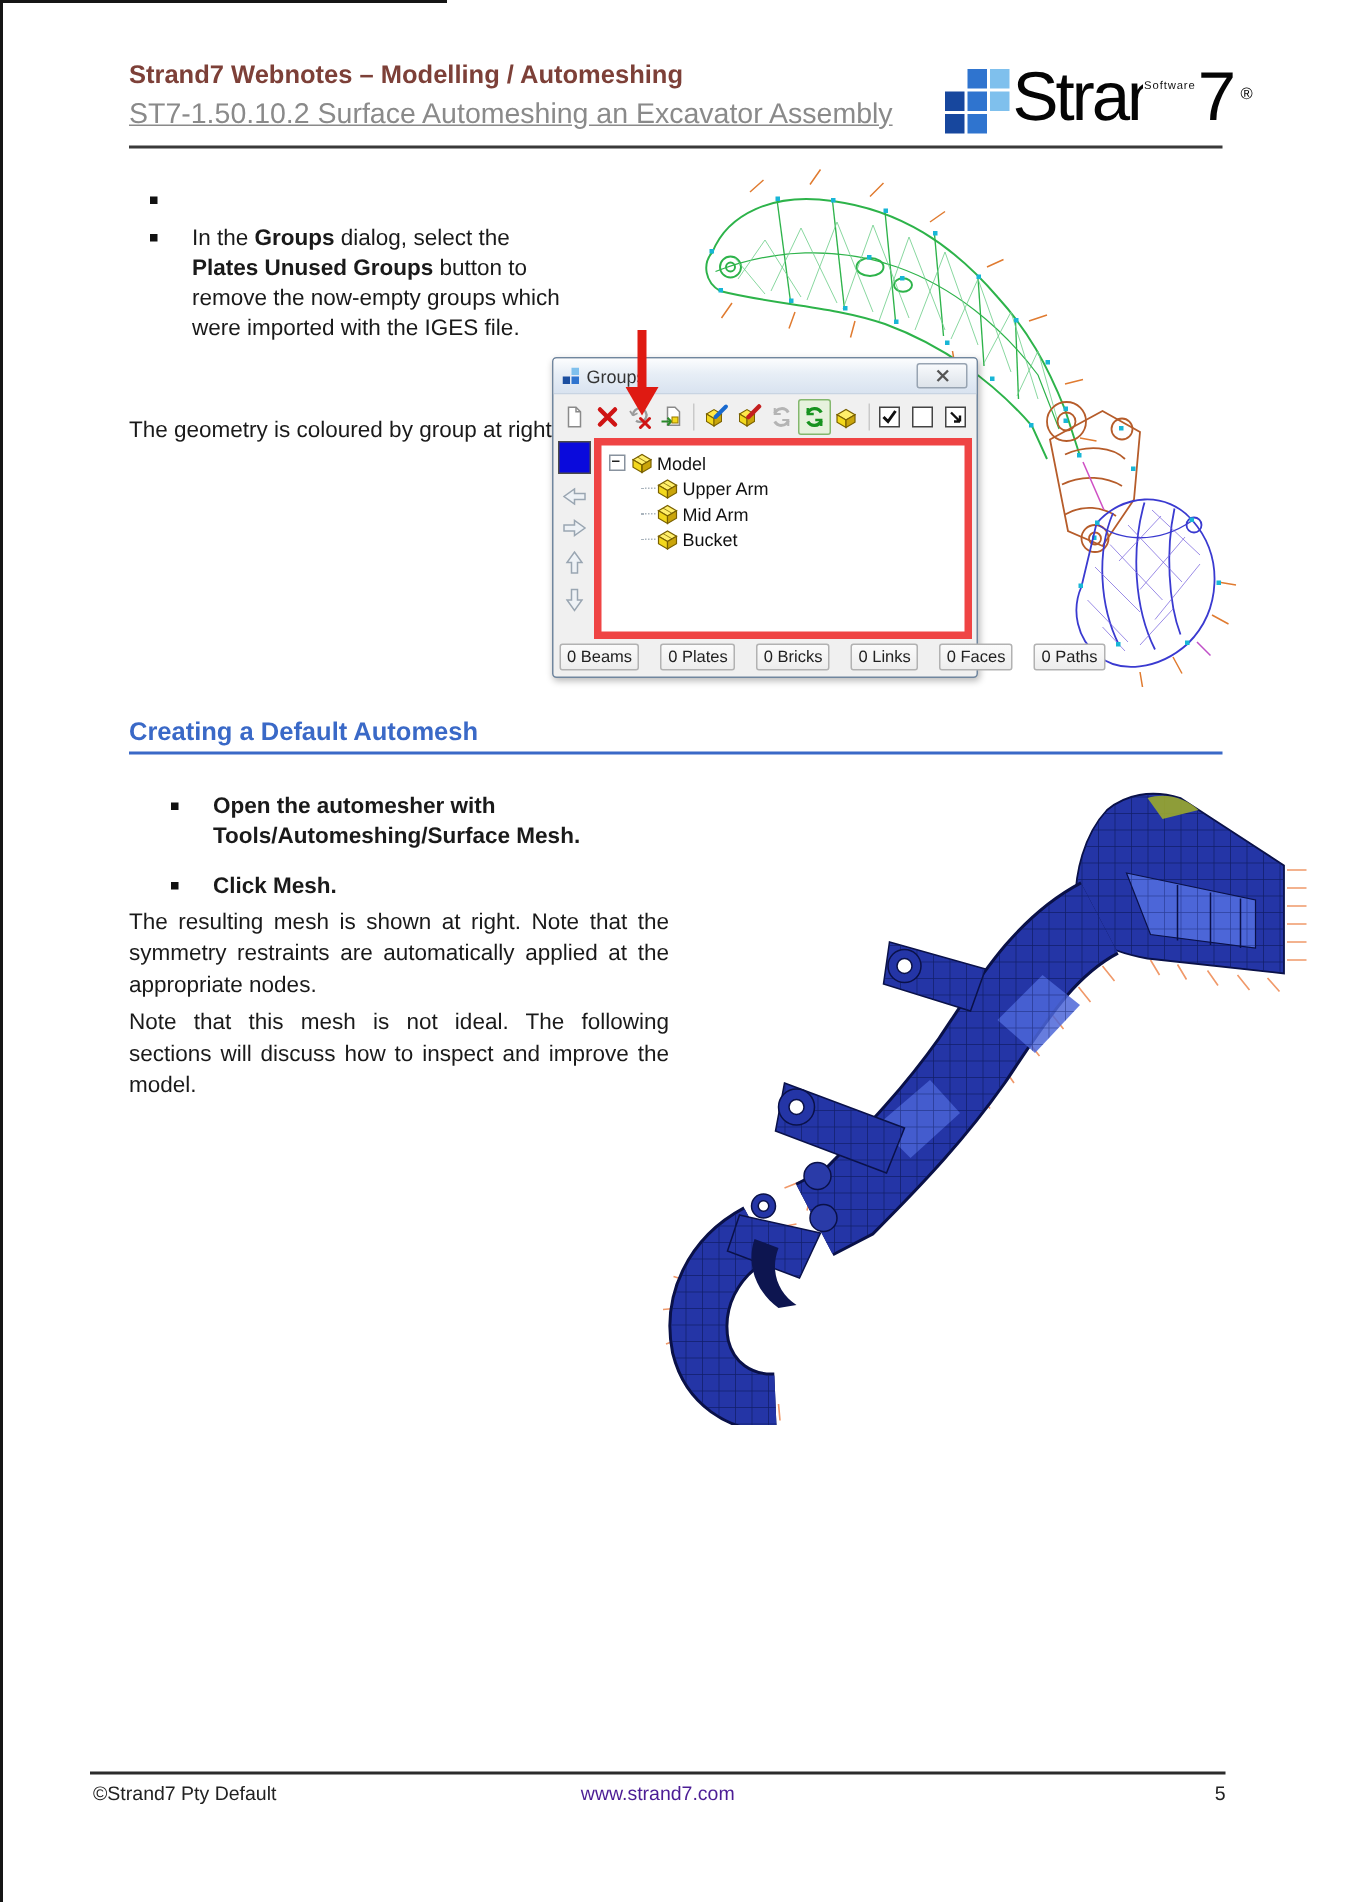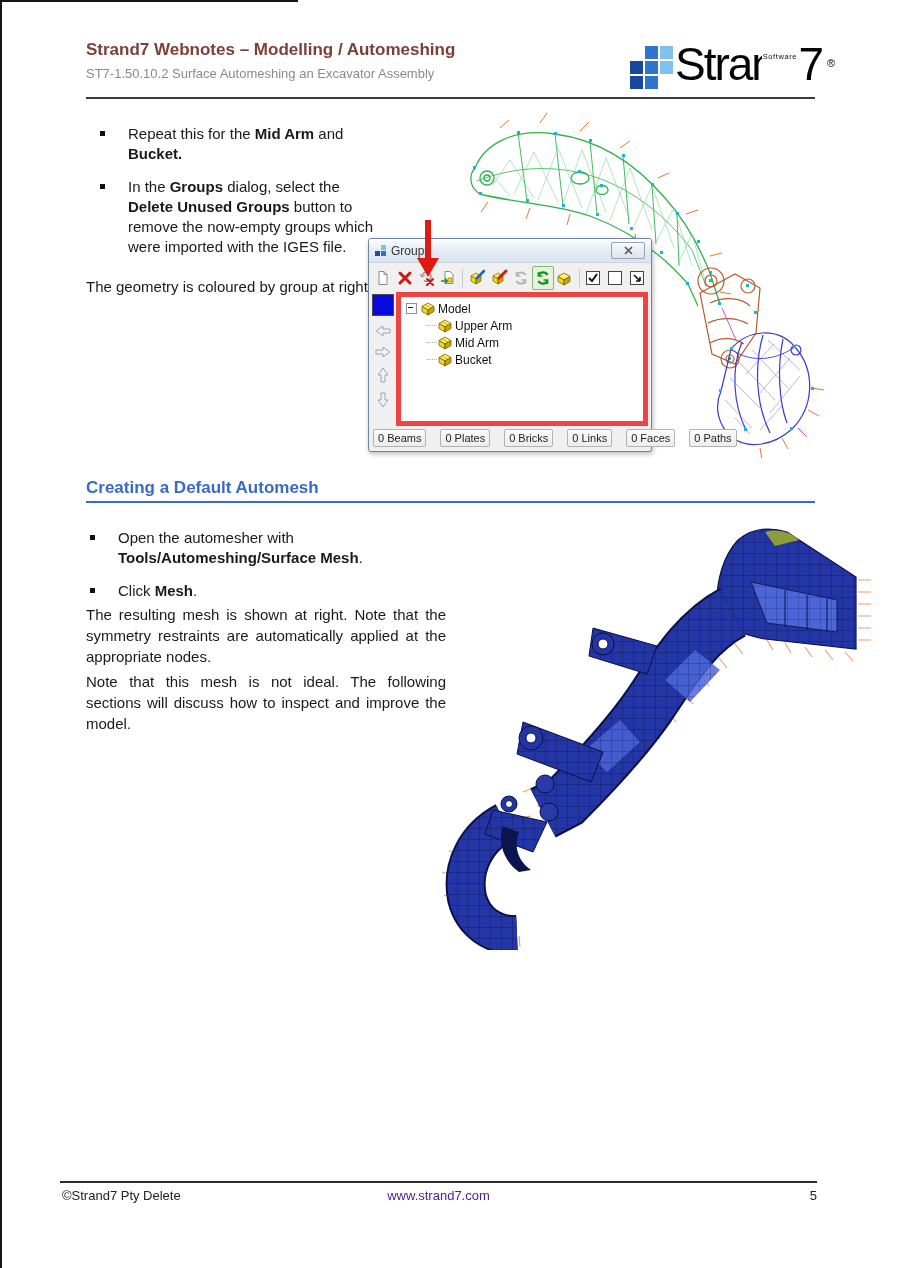--- a/index.html
+++ b/index.html
@@ -3,21 +3,21 @@
 <meta charset="utf-8">
 <style>
   html,body{margin:0;padding:0;background:#fff;}
   .page{position:relative;width:900px;height:1268px;background:#fff;overflow:hidden;
         font-family:"Liberation Sans",sans-serif;color:#1a1a1a;}
   .edge-left{position:absolute;left:0;top:0;width:2px;height:1268px;background:#151515;}
   .edge-top{position:absolute;left:0;top:0;width:298px;height:2px;background:#151515;}
 
   
   .hd-title{position:absolute;left:86px;top:40px;font-size:17px;font-weight:bold;color:#7d4038;}
-  .hd-sub{position:absolute;left:86px;top:66px;font-size:13px;color:#8a8a8a;}
+  .hd-sub{position:absolute;left:86px;top:66px;font-size:19px;color:#8a8a8a;text-decoration:underline;}
   .hd-rule{position:absolute;left:86px;top:97px;width:729px;height:2px;background:#3a3a3a;}
   .logo{position:absolute;left:630px;top:38px;width:210px;height:58px;display:flex;align-items:flex-start;}
   .logo-sq{display:grid;grid-template-columns:repeat(3,13px);grid-template-rows:repeat(3,13px);gap:2px;margin-top:8px;}
   .logo-sq i{display:block;}
   .sq-d{background:#17479e;} .sq-m{background:#2f74cf;} .sq-l{background:#7fc0ed;} .sq-n{background:transparent;}
   .logo-word{position:relative;font-size:46px;letter-spacing:-2px;color:#050505;line-height:52px;margin-left:2px;}
   .logo-reg{position:absolute;top:-1px;right:-13px;font-size:11px;letter-spacing:0;}
   .logo-soft{position:absolute;right:24px;bottom:7px;font-size:7.5px;letter-spacing:.6px;color:#111;background:#fff;padding:0 1px;}
 
   
@@ -97,25 +97,24 @@
       <span>Strand7</span>
       <span class="logo-reg">®</span>
       <span class="logo-soft">Software</span>
     </div>
   </div>
   <div class="hd-rule"></div>
 
   <div class="bullets" style="left:86px;top:124px;">
     <div class="bullet">
       <span class="bmark"></span>
-      <p class="btext"><span>Repeat this for the </span><b>Mid Arm</b><span> and </span><b>Bucket</b><b>.</b></p>
     </div>
     <div class="bullet">
       <span class="bmark"></span>
-      <p class="btext"><span>In the </span><b>Groups</b><span> dialog, select the </span><b>Delete Unused Groups</b><span> button to remove the now-empty groups which were imported with the IGES file.</span></p>
+      <p class="btext"><span>In the </span><b>Groups</b><span> dialog, select the </span><b>Plates Unused Groups</b><span> button to remove the now-empty groups which were imported with the IGES file.</span></p>
     </div>
   </div>
   <p class="para" style="left:86px;top:276px;width:305px;">The geometry is coloured by group at right.</p>
 
   <svg class="fig fig-wire" width="440" height="350" viewBox="0 0 440 350">
     <g stroke="#2db34a" fill="none" stroke-width="1.3">
       <path d="M45,60 C55,35 85,20 125,26 C170,32 205,55 235,90 C255,112 268,135 280,165 L290,196"></path>
       <path d="M50,86 C85,95 125,96 160,108 C198,122 232,146 258,176 L268,198"></path>
       <path d="M45,60 C38,68 40,80 50,86"></path>
       <path d="M47,73 C85,58 128,56 168,70 C205,83 238,110 262,142 L276,178" stroke-width="0.8"></path>
@@ -376,21 +375,21 @@
   </div>
 
   <svg class="arrow-red" width="23" height="58" viewBox="0 0 23 58">
     <rect x="8" y="0" width="6" height="40" fill="#df1a12"></rect>
     <polygon points="0,38 22,38 11,57" fill="#df1a12"></polygon>
   </svg>
 
   <div class="sec-head">Creating a Default Automesh</div>
   <div class="sec-rule"></div>
 
-  <div class="bullets" style="left:76px;top:528px;">
+  <div class="bullets" style="left:100px;top:528px;font-weight:bold;">
     <div class="bullet">
       <span class="bmark"></span>
       <p class="btext"><span>Open the automesher with </span><b>Tools/Automeshing/Surface Mesh</b><span>.</span></p>
     </div>
     <div class="bullet">
       <span class="bmark"></span>
       <p class="btext"><span>Click </span><b>Mesh</b><span>.</span></p>
     </div>
   </div>
   <p class="para" style="left:86px;top:604px;width:360px;">The resulting mesh is shown at right.  Note that the symmetry restraints are automatically applied at the appropriate nodes.</p>
@@ -445,17 +444,17 @@
     <path d="M70,302 C40,318 26,348 32,378 C38,402 58,416 82,415" stroke="#0a1148" stroke-width="40" fill="none"></path>
     <path d="M70,302 C40,318 26,348 32,378 C38,402 58,416 82,415" stroke="#2435a6" stroke-width="36" fill="none"></path>
     <path d="M70,302 C40,318 26,348 32,378 C38,402 58,416 82,415" stroke="url(#mq)" stroke-width="36" fill="none" opacity="0.85"></path>
     <path d="M58,290 L112,302 L98,332 L50,314 Z" fill="#2435a6" stroke="#0a1148" stroke-width="1"></path>
     <path d="M58,290 L112,302 L98,332 L50,314 Z" fill="url(#mq)" opacity="0.8"></path>
     <path d="M84,352 C70,342 62,324 68,306 L84,312 C78,328 84,342 96,350 Z" fill="#0d1550"></path>
   </svg>
 
   <div class="ft-rule"></div>
   <div class="ft-row">
-    <span class="ft-c">©Strand7 Pty Delete</span>
+    <span class="ft-c">©Strand7 Pty Default</span>
     <span class="ft-l">www.strand7.com</span>
     <span class="ft-p">5</span>
   </div>
 </div>
 
 </body></html>

